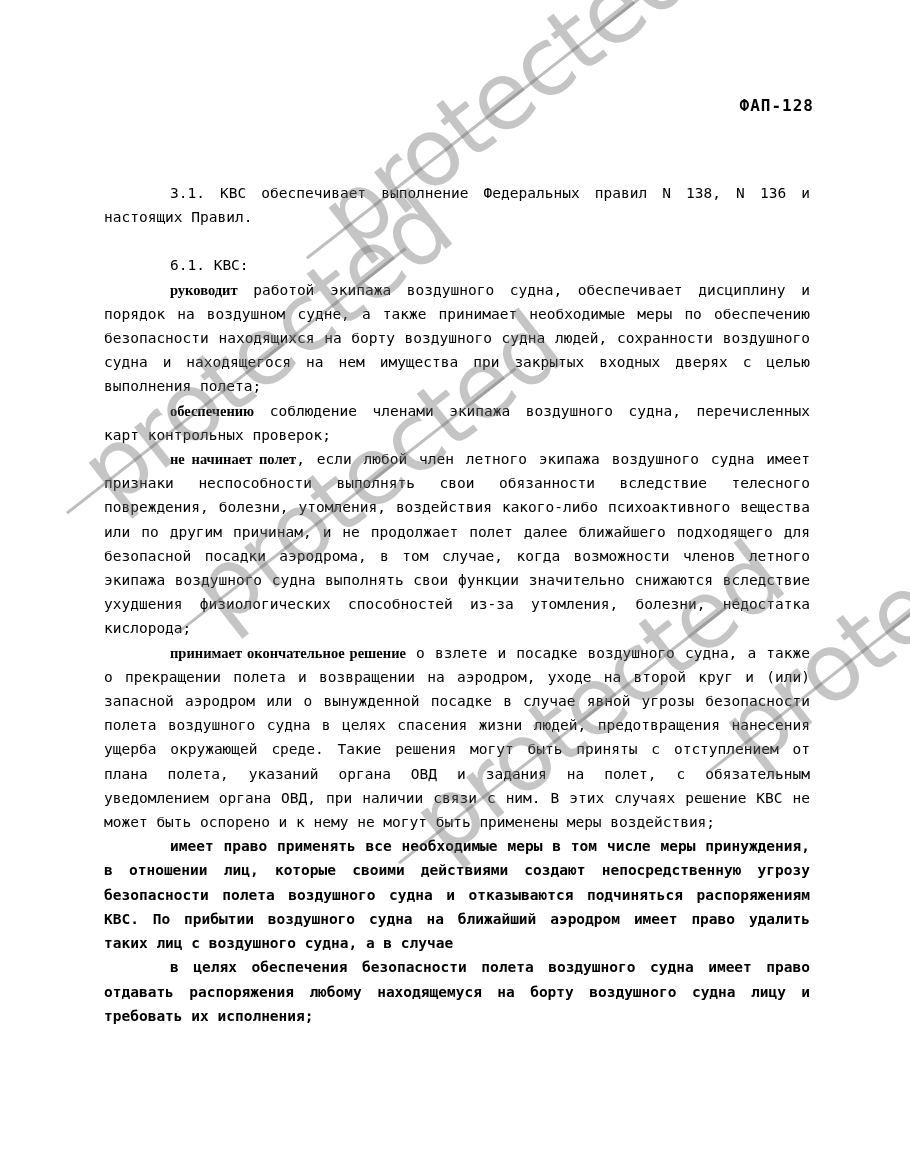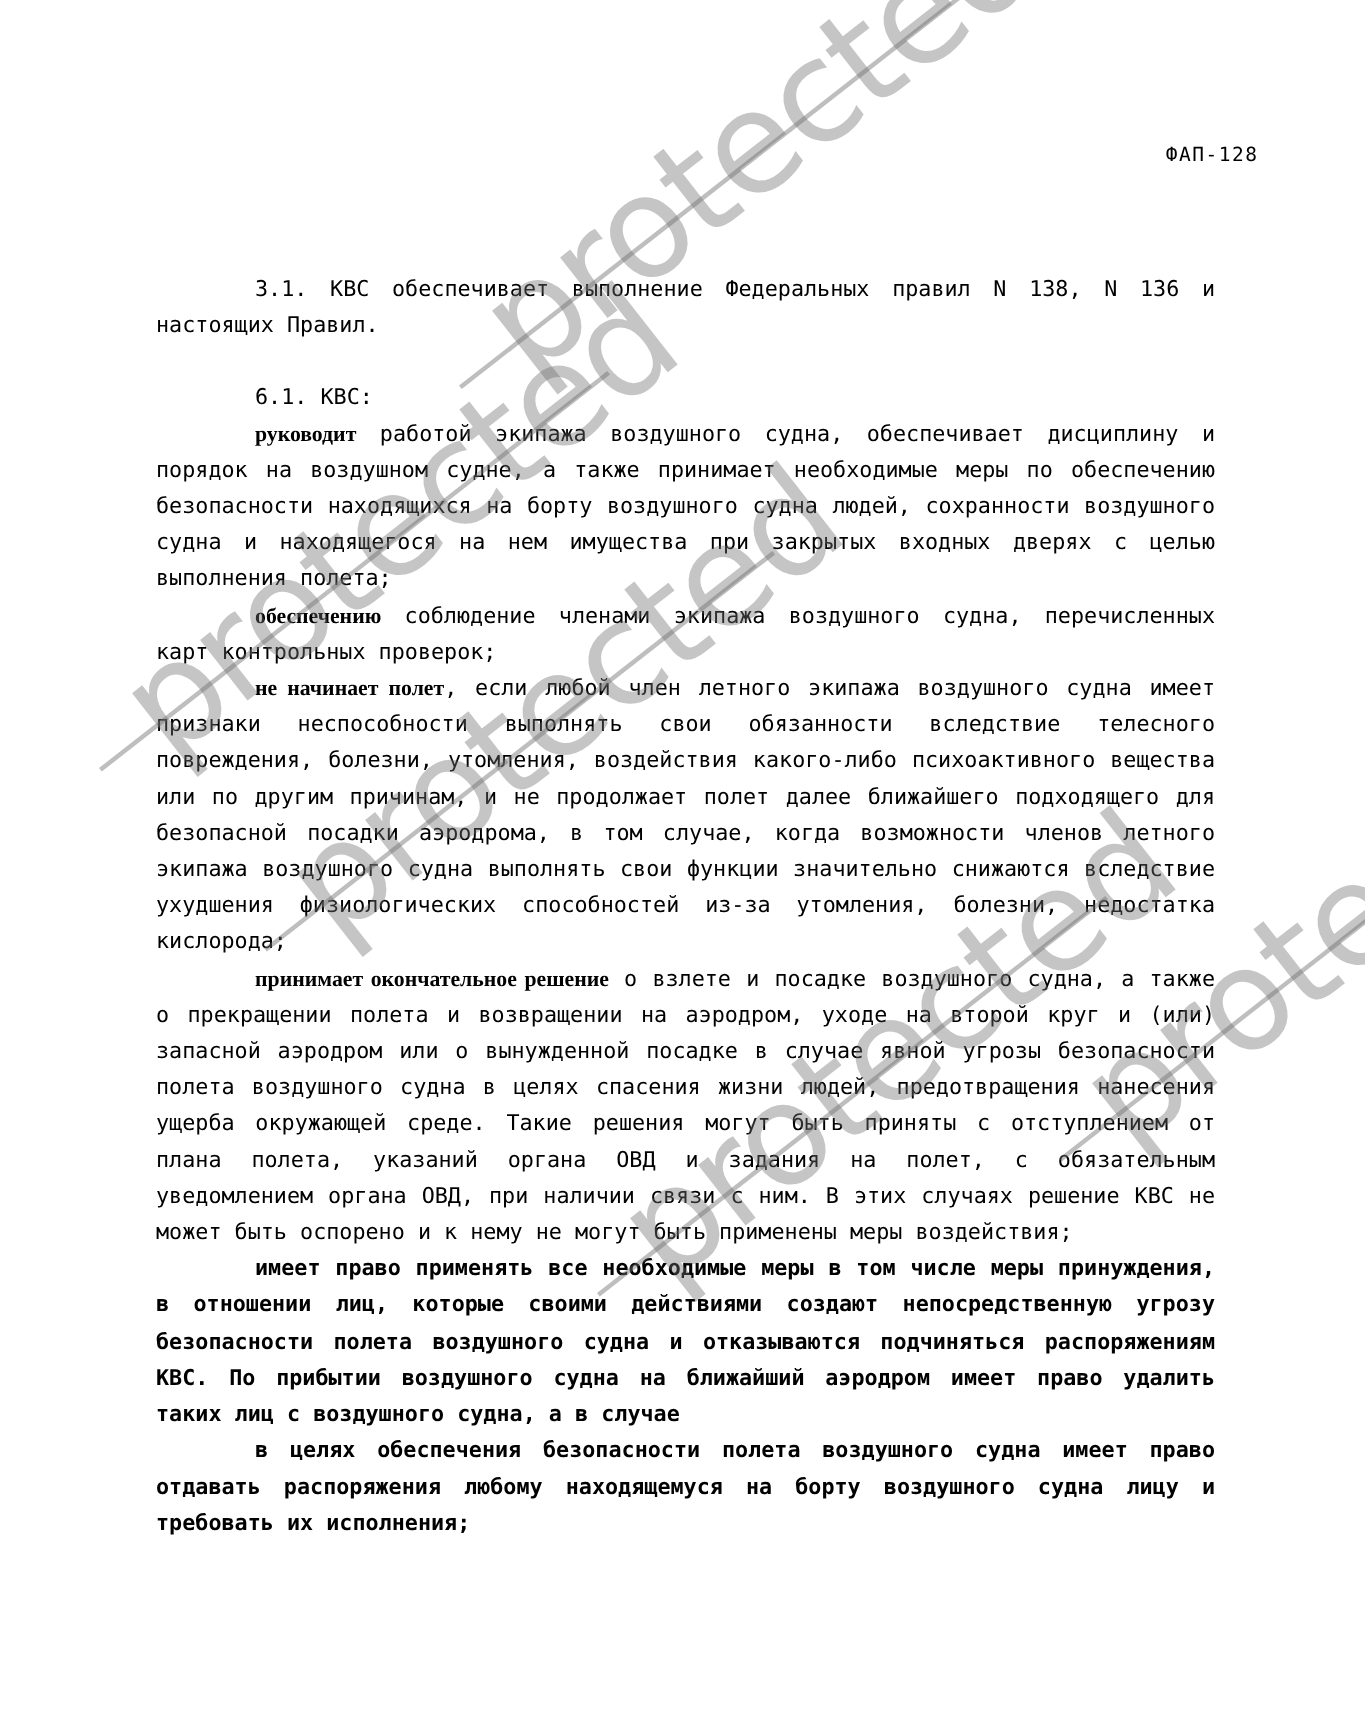--- a/index.html
+++ b/index.html
@@ -16,24 +16,24 @@
     color: #000000;
   }
   .page {
     position: absolute;
     inset: 0;
     background: #ffffff;
   }
   .header {
     position: absolute;
     top: 96px;
-    right: 71px;
+    right: 96px;
     font-family: "DejaVu Sans Mono", "Liberation Mono", monospace;
-    font-size: 13px;
-    font-weight: normal;
+    font-size: 16px;
+    font-weight: bold;
     letter-spacing: 1px;
   }
   .content {
     position: absolute;
     left: 104px;
     top: 140px;
     width: 706px;
     font-size: 14.5px;
     line-height: 24.2px;
     text-align: justify;

